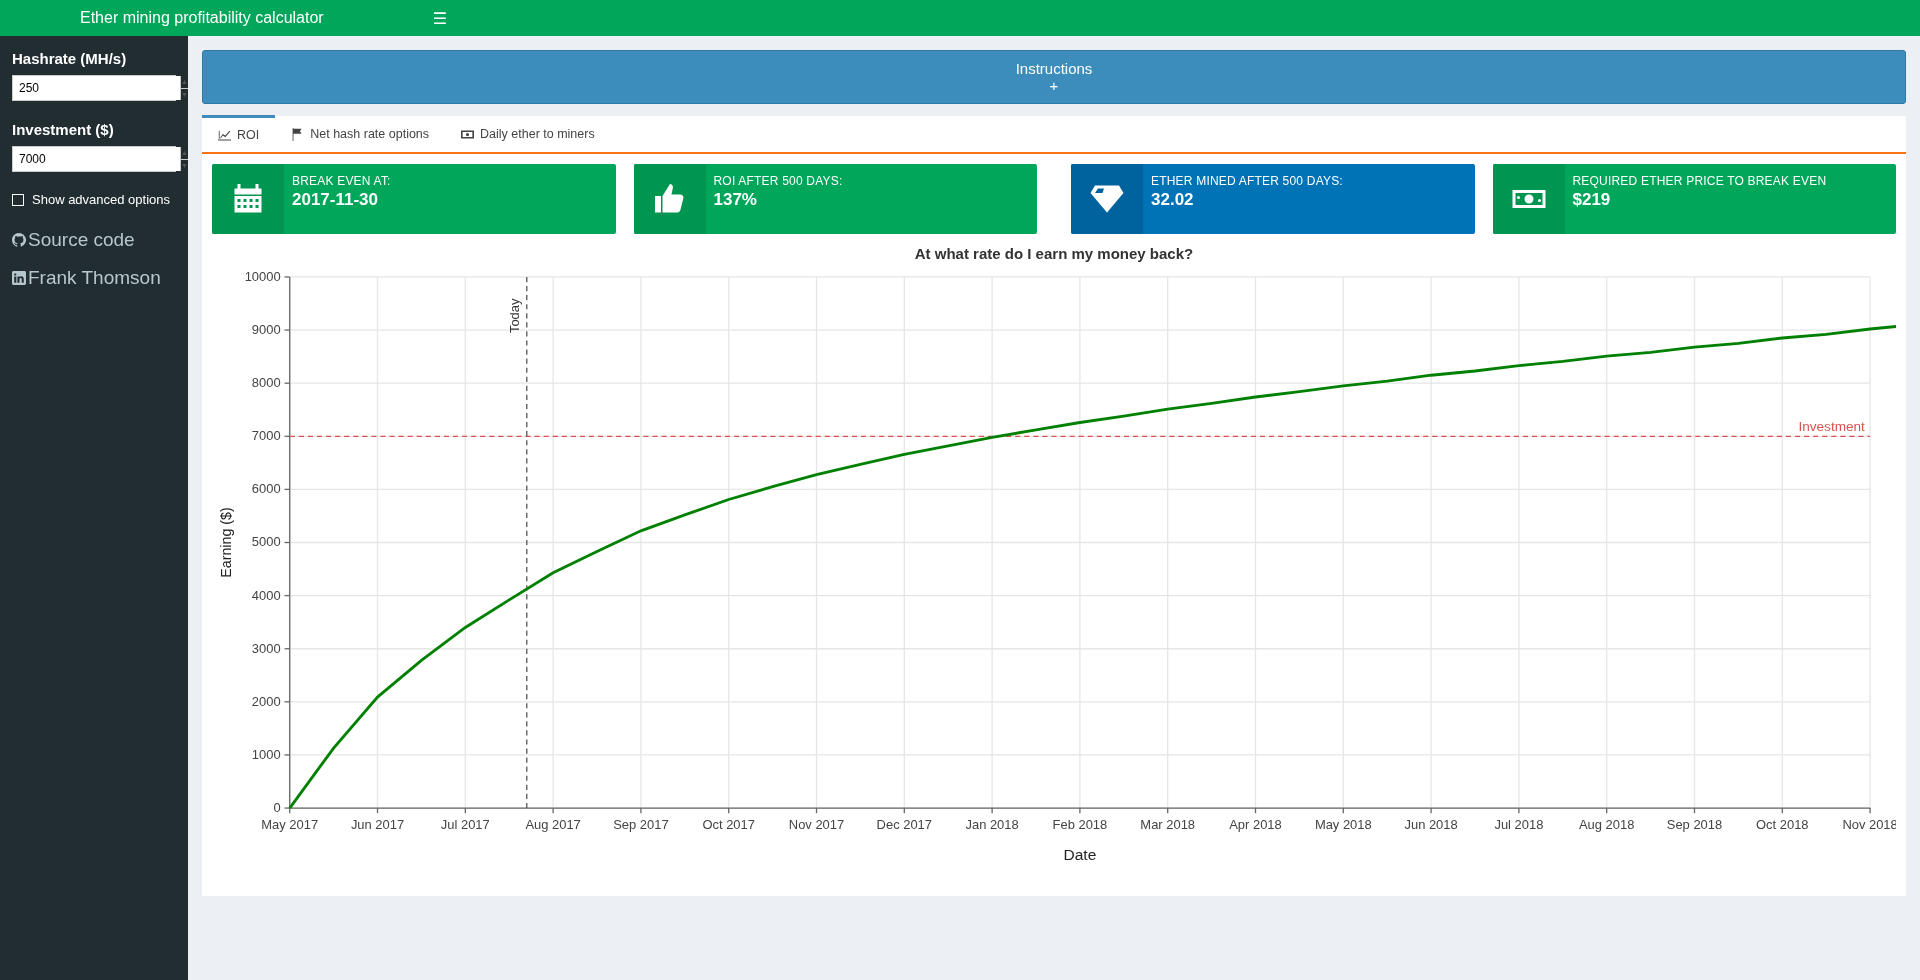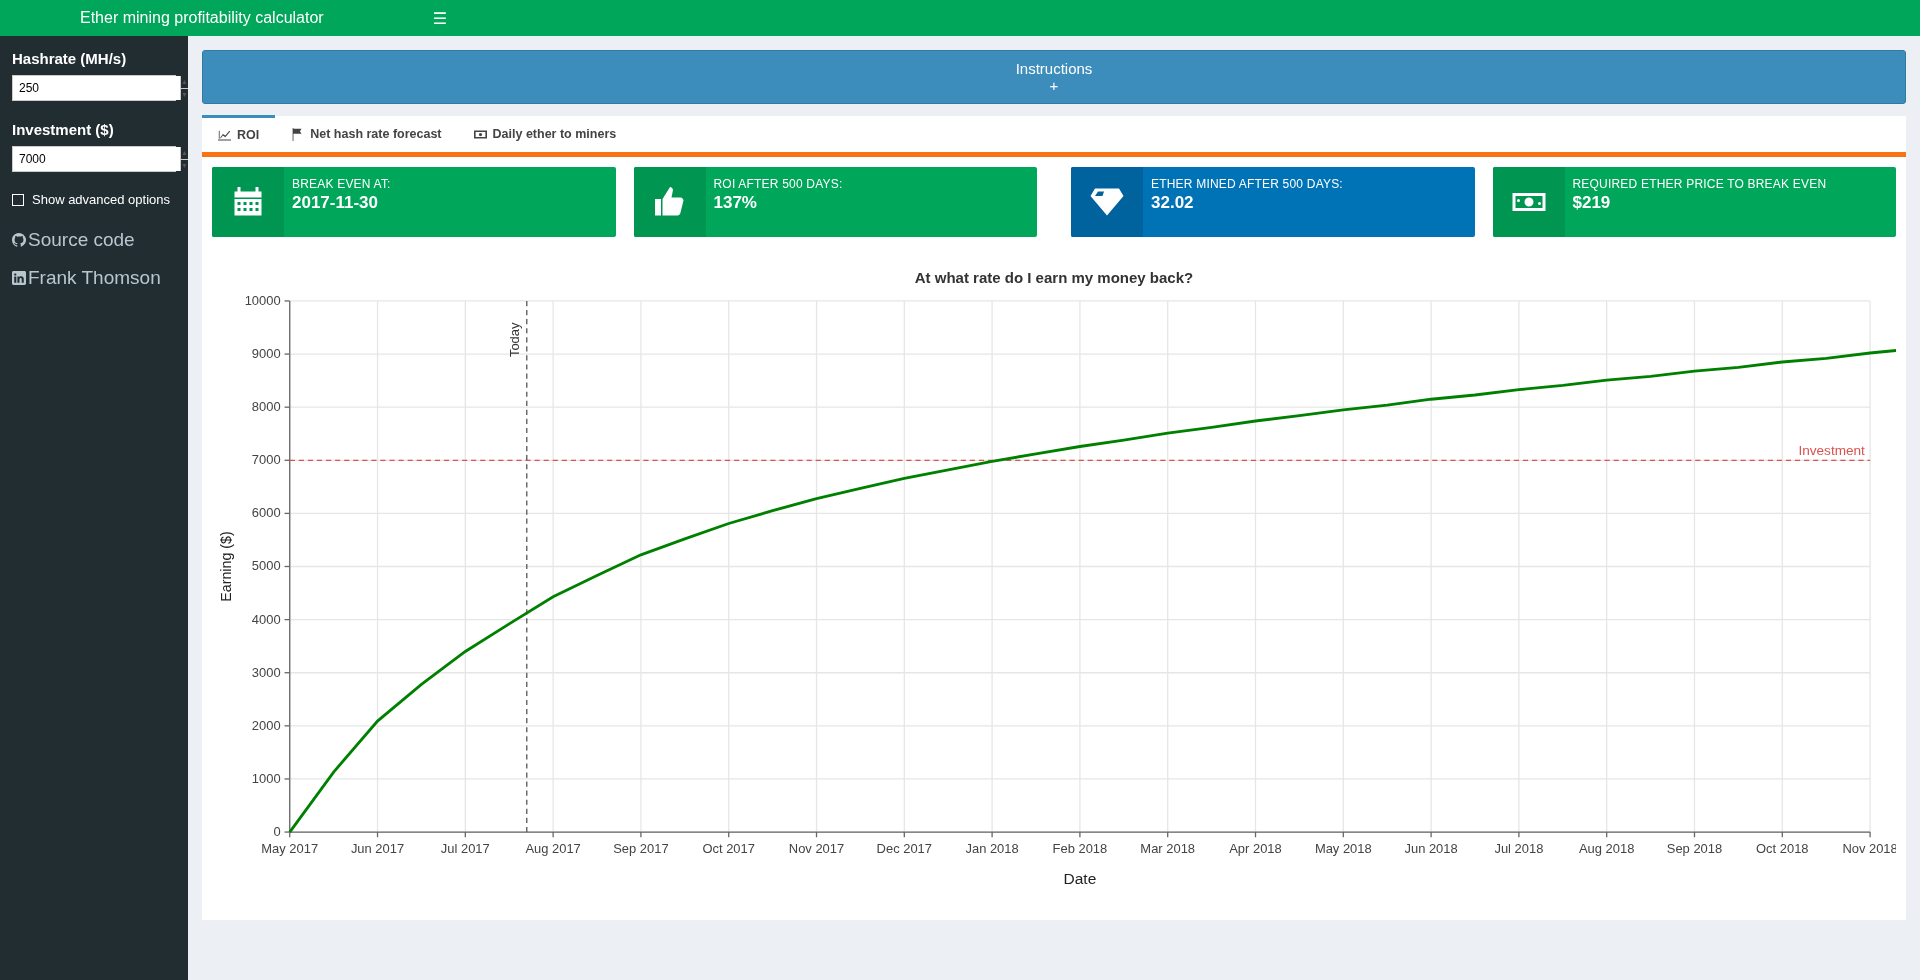--- a/index.html
+++ b/index.html
@@ -28,39 +28,39 @@
 
   .main { flex:1; padding: 14px; overflow:auto; }
 
   
   .instr { background:#3c8dbc; color:#fff; border:1px solid #2f7aa5; border-radius:3px; padding:9px 14px; display:flex; justify-content:space-between; align-items:center; font-size:15px; cursor:pointer;flex-direction:column; }
 
   
   .card { background:#fff; margin-top:12px; }
 
   
-  .tabs { display:flex; border-bottom:5px solid #f97316;font-weight:bold; }
+  .tabs { display:flex; border-bottom:2px solid #f97316; }
   .tab { padding:10px 16px; font-size:12.5px; color:#444; display:flex; align-items:center; gap:6px; cursor:pointer; }
   .tab.active { border-top:3px solid #3c8dbc; background:#fff; margin-top:-1px; }
   .tab svg { width:13px; height:13px; fill:#444; }
 
   
   .stats { display:flex; gap:18px; padding:10px 10px 0; }
   .stat { flex:1; display:flex; color:#fff; border-radius:2px; height:70px; overflow:hidden; }
   .stat .ico { width:72px; display:flex; align-items:center; justify-content:center; }
   .stat .txt { flex:1; padding:10px 8px; }
   .stat .txt .lbl { font-size:12px; letter-spacing:.2px; }
   .stat .txt .val { font-size:17px; font-weight:700; margin-top:2px; }
   .stat.green  { background:#00a65a; } .stat.green  .ico { background:#009551; }
   .stat.blue   { background:#0073b7;margin-left:16px; } .stat.blue   .ico { background:#00639e; }
   .stat svg { width:36px; height:36px; fill:#fff; }
 
   
   .chartwrap { padding: 10px 10px 20px; }
-  .chart-title { text-align:center; font-weight:700; font-size:15px; margin:22px 0 2px; }
+  .chart-title { text-align:center; font-weight:700; font-size:15px; margin:1px 0 2px; }
   .chart { width:100%; }
   .axis text { font-size:10px; fill:#444; }
   .axis line, .axis path { stroke:#666; stroke-width:1; }
   .grid line { stroke:#e6e6e6; stroke-width:1; }
   .earn-line { stroke:#008000; stroke-width:2.2; fill:none; }
   .today-line { stroke:#555; stroke-width:1; stroke-dasharray:4 3; }
   .invest-line { stroke:#d9534f; stroke-width:1; stroke-dasharray:4 3; }
   .ylab { font-size:11px; fill:#222; }
   .xlab { font-size:12px; fill:#222; }
   .inv-label { font-size:10.5px; fill:#d9534f; }
@@ -127,21 +127,21 @@
         <div class="tab active">
           <svg viewBox="0 0 16 16">
               <path d="M0 13h16v1H0zM1 2h1v10H1zM3 10l3-4 3 2 5-6 1 1-6 7-3-2-3 4z"></path>
             </svg>
           <span>ROI</span>
         </div>
         <div class="tab">
           <svg viewBox="0 0 16 16">
               <path d="M2 0h1v16H2zM3 1h10l-2 3 2 3H3z"></path>
             </svg>
-          <span>Net hash rate forecast</span>
+          <span>Net hash rate options</span>
         </div>
         <div class="tab">
           <svg viewBox="0 0 16 16">
               <path d="M0 3h16v10H0zM2 5v6h12V5zM8 6a2 2 0 110 4 2 2 0 010-4z"></path>
             </svg>
           <span>Daily ether to miners</span>
         </div>
       </div>
 
       <div class="stats">

